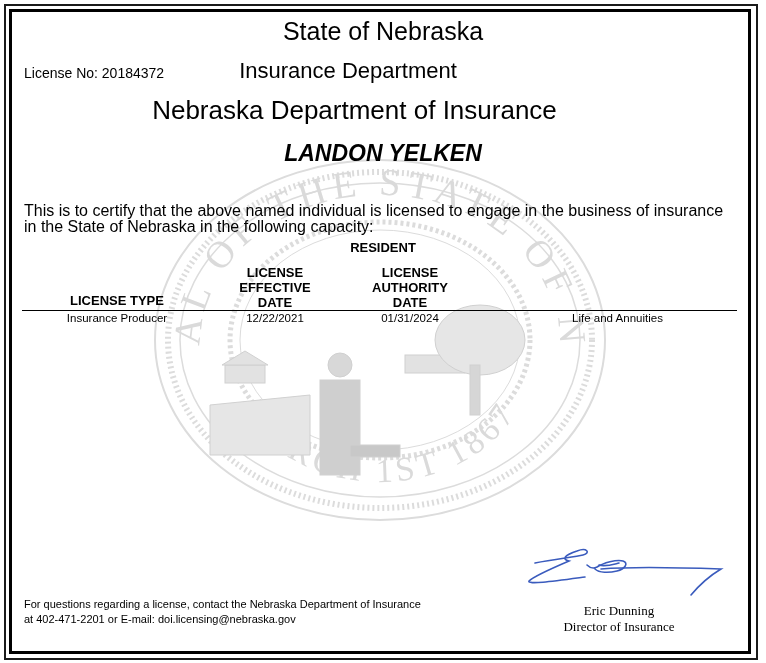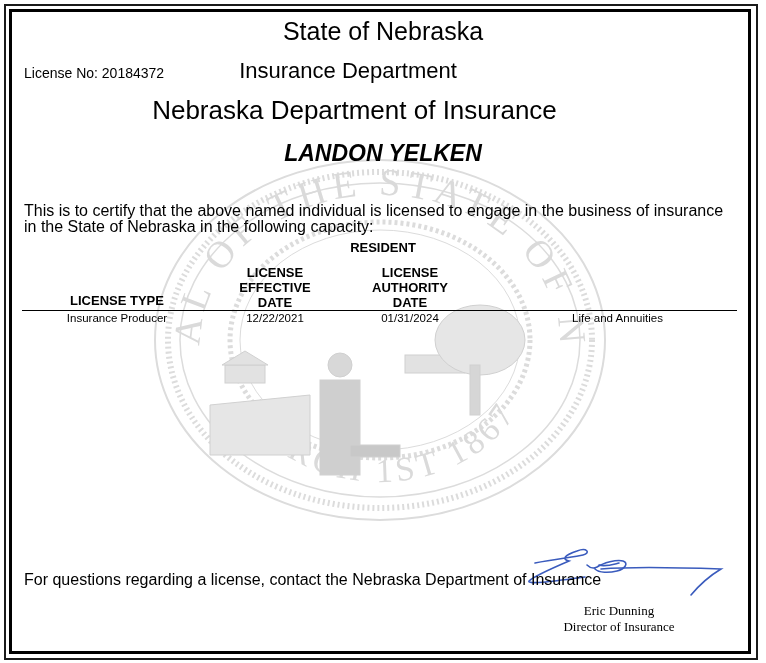--- a/index.html
+++ b/index.html
@@ -15,21 +15,21 @@
     .name { left: 0; width: 766px; top: 140px; font-size: 23px; font-weight: bold; font-style: italic; }
     .certify { left: 24px; top: 203px; width: 715px; font-size: 16px; line-height: 16px; }
     .resident { left: 0; width: 766px; top: 240px; font-size: 13px; font-weight: bold; }
     .th { font-size: 13px; font-weight: bold; line-height: 15px; }
     .td { font-size: 11.5px; }
     .col1 { left: 22px; width: 190px; }
     .col2 { left: 200px; width: 150px; }
     .col3 { left: 335px; width: 150px; }
     .col4 { left: 500px; width: 235px; }
     .hdr-line { left: 22px; top: 310px; width: 715px; height: 1px; background: #000; }
-    .footer { left: 24px; top: 572px; font-size: 16px; line-height: 15px; }
+    .footer { left: 24px; top: 597px; font-size: 11px; line-height: 15px; }
     .sig-name { left: 534px; width: 170px; top: 603px; font-family: "Liberation Serif", serif; font-size: 13px; line-height: 16px; }
     .seal { left: 150px; top: 155px; }
   </style>
 </head>
 <body>
 
 <div class="frame-outer"></div>
 <div class="frame-inner"></div>
 
 <svg class="abs seal" width="460" height="370" viewBox="0 0 460 370">
@@ -109,13 +109,14 @@
     <path d="M 74 20 C 80 22, 86 20, 94 18"></path>
   </g>
 </svg>
 <div class="abs center sig-name">
   <div>Eric Dunning</div>
   <div>Director of Insurance</div>
 </div>
 
 <div class="abs footer">
   <div>For questions regarding a license, contact the Nebraska Department of Insurance</div>
+  <div>at 402-471-2201 or E-mail: doi.licensing@nebraska.gov</div>
 </div>
 
 </body></html>

